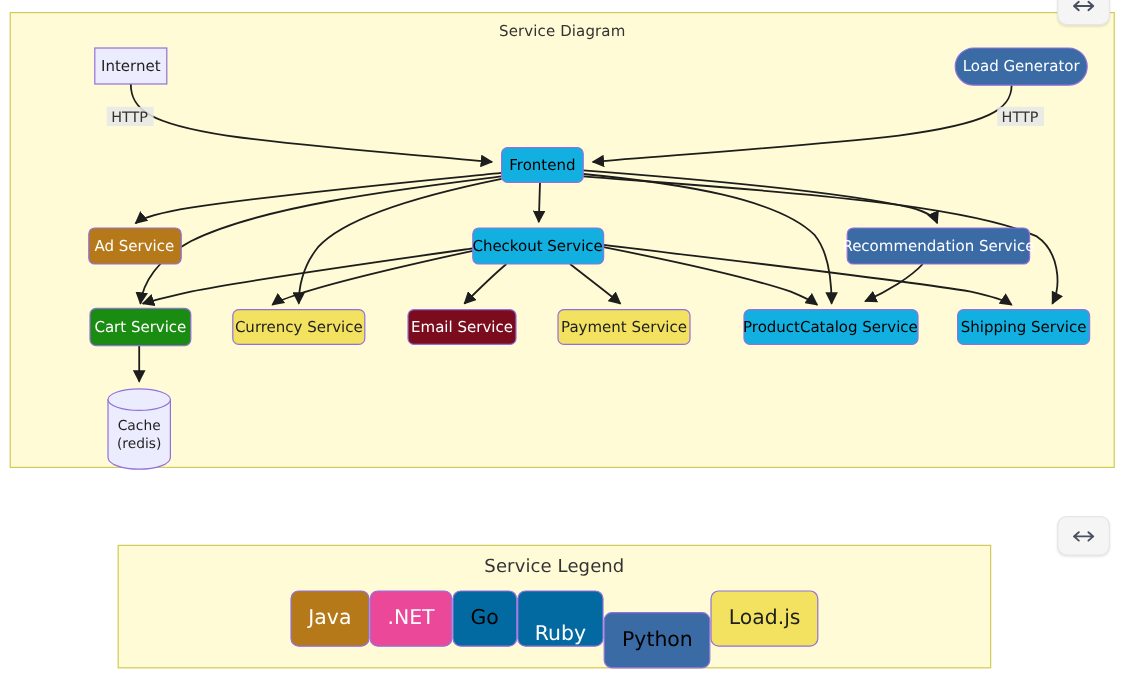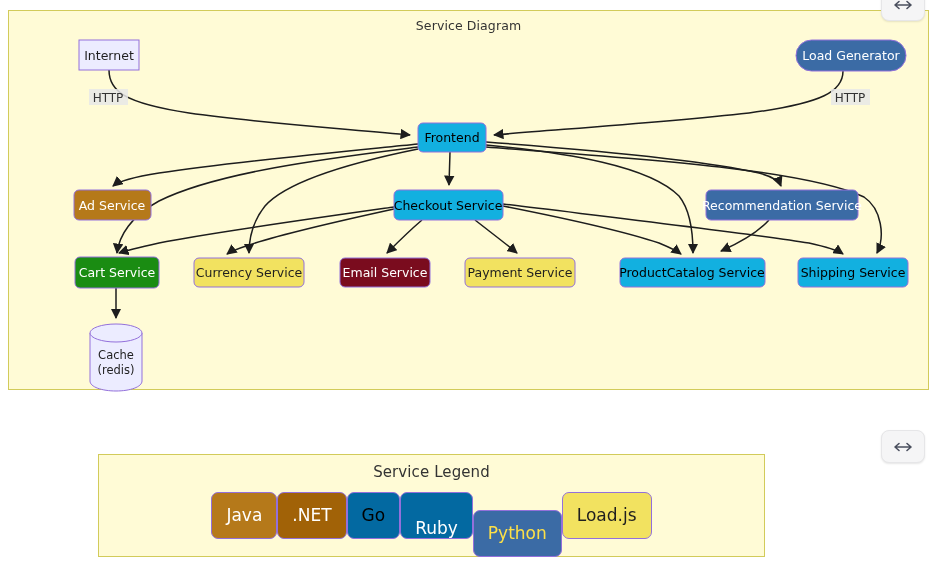--- a/index.html
+++ b/index.html
@@ -27,21 +27,21 @@
   }
   #diagram-panel {
     left: 8px;
     top: 10px;
     width: 921px;
     height: 380px;
   }
   #legend-panel {
     left: 98px;
     top: 454px;
-    width: 667px;
+    width: 728px;
     height: 103px;
   }
   .panel-title {
     position: absolute;
     top: 7px;
     left: 0;
     width: 100%;
     text-align: center;
     font-size: 12.5px;
     color: #333333;
@@ -264,30 +264,30 @@
       </g>
     </svg>
   </div>
 
   <div class="panel" id="legend-panel">
     <div class="panel-title">Service Legend</div>
     <div id="legend-row">
       <div class="legend-chip" style="background:#b5791a;color:#ffffff;">
           <span>Java</span>
         </div>
-      <div class="legend-chip" style="background:#a16207;color:#ffffff;">
+      <div class="legend-chip" style="background:#ec4899;color:#ffffff;">
           <span>.NET</span>
         </div>
       <div class="legend-chip" style="background:#0369a1;color:#000000;">
           <span>Go</span>
         </div>
       <div class="legend-chip" style="background:#0369a1;color:#ffffff;align-items:flex-end;">
           <span>Ruby</span>
         </div>
-      <div class="legend-chip" style="background:#3b6ba5;color:#fde047;margin-top:36px;">
+      <div class="legend-chip" style="background:#3b6ba5;color:#000000;margin-top:36px;">
           <span>Python</span>
         </div>
       <div class="legend-chip" style="background:#f2e260;color:#1f1f1f;">
           <span>Load.js</span>
         </div>
     </div>
   </div>
 
   <div class="resize-btn" id="resize-top">
     <svg width="20" height="14" viewBox="0 0 20 14">

